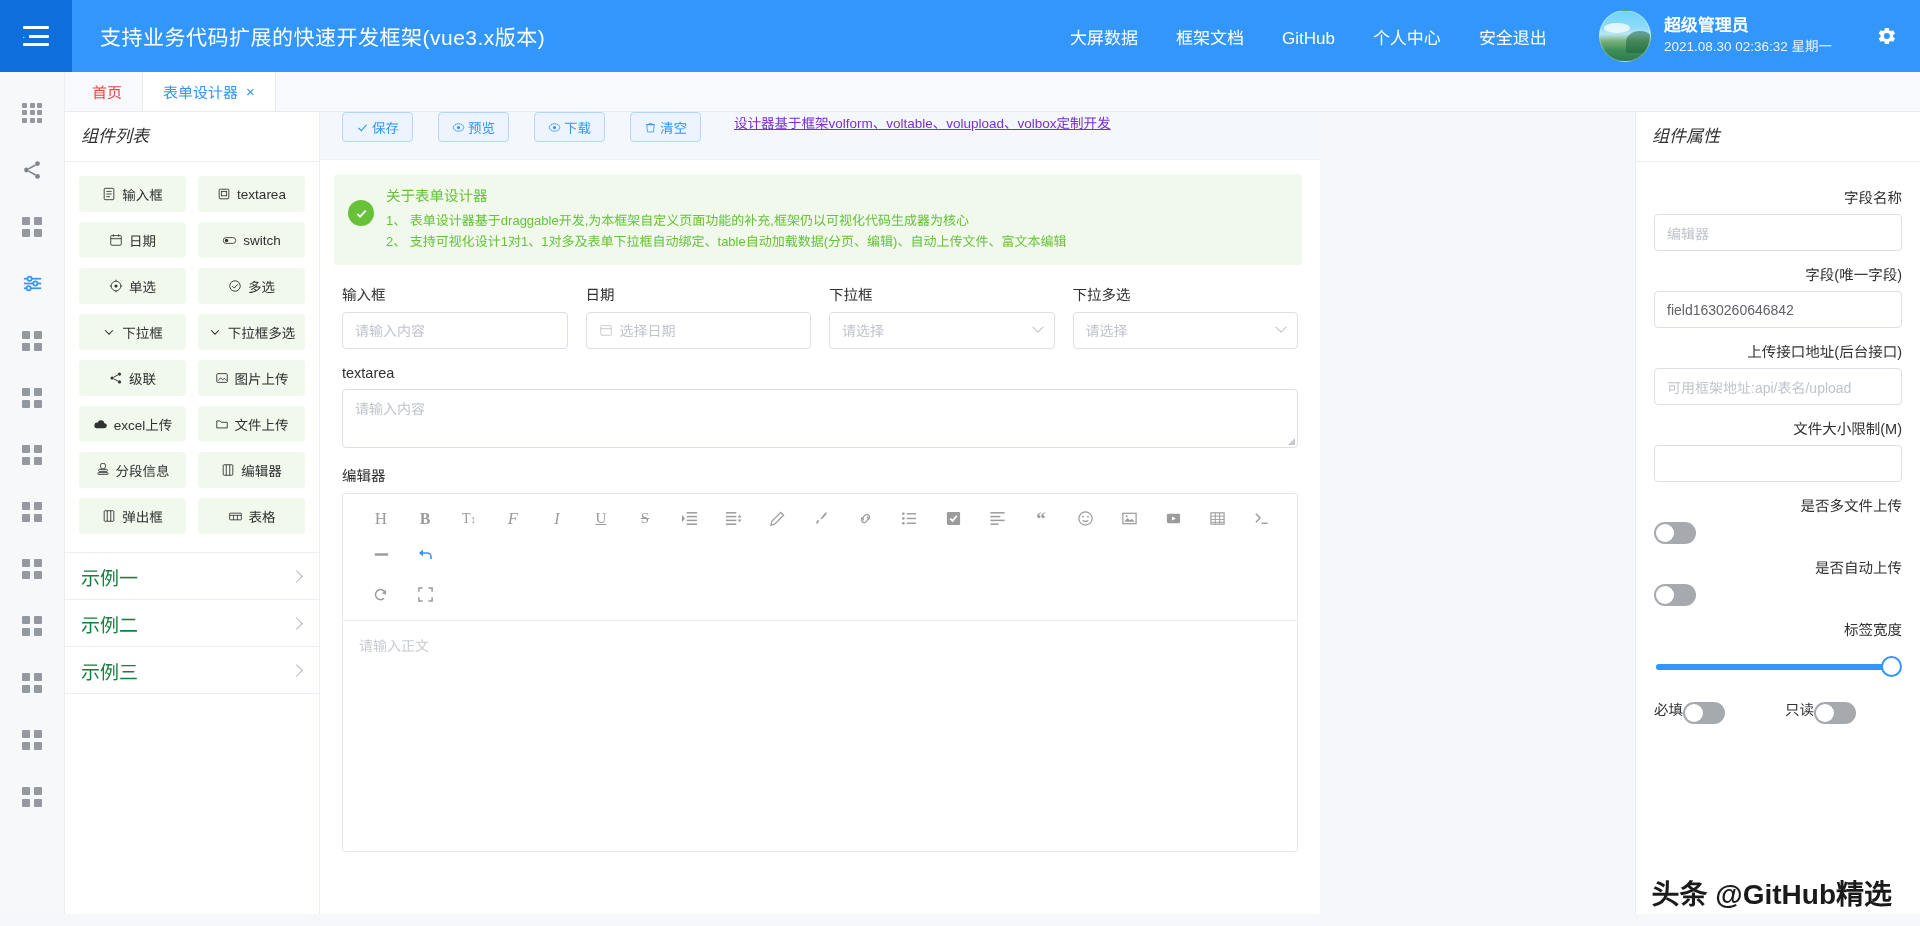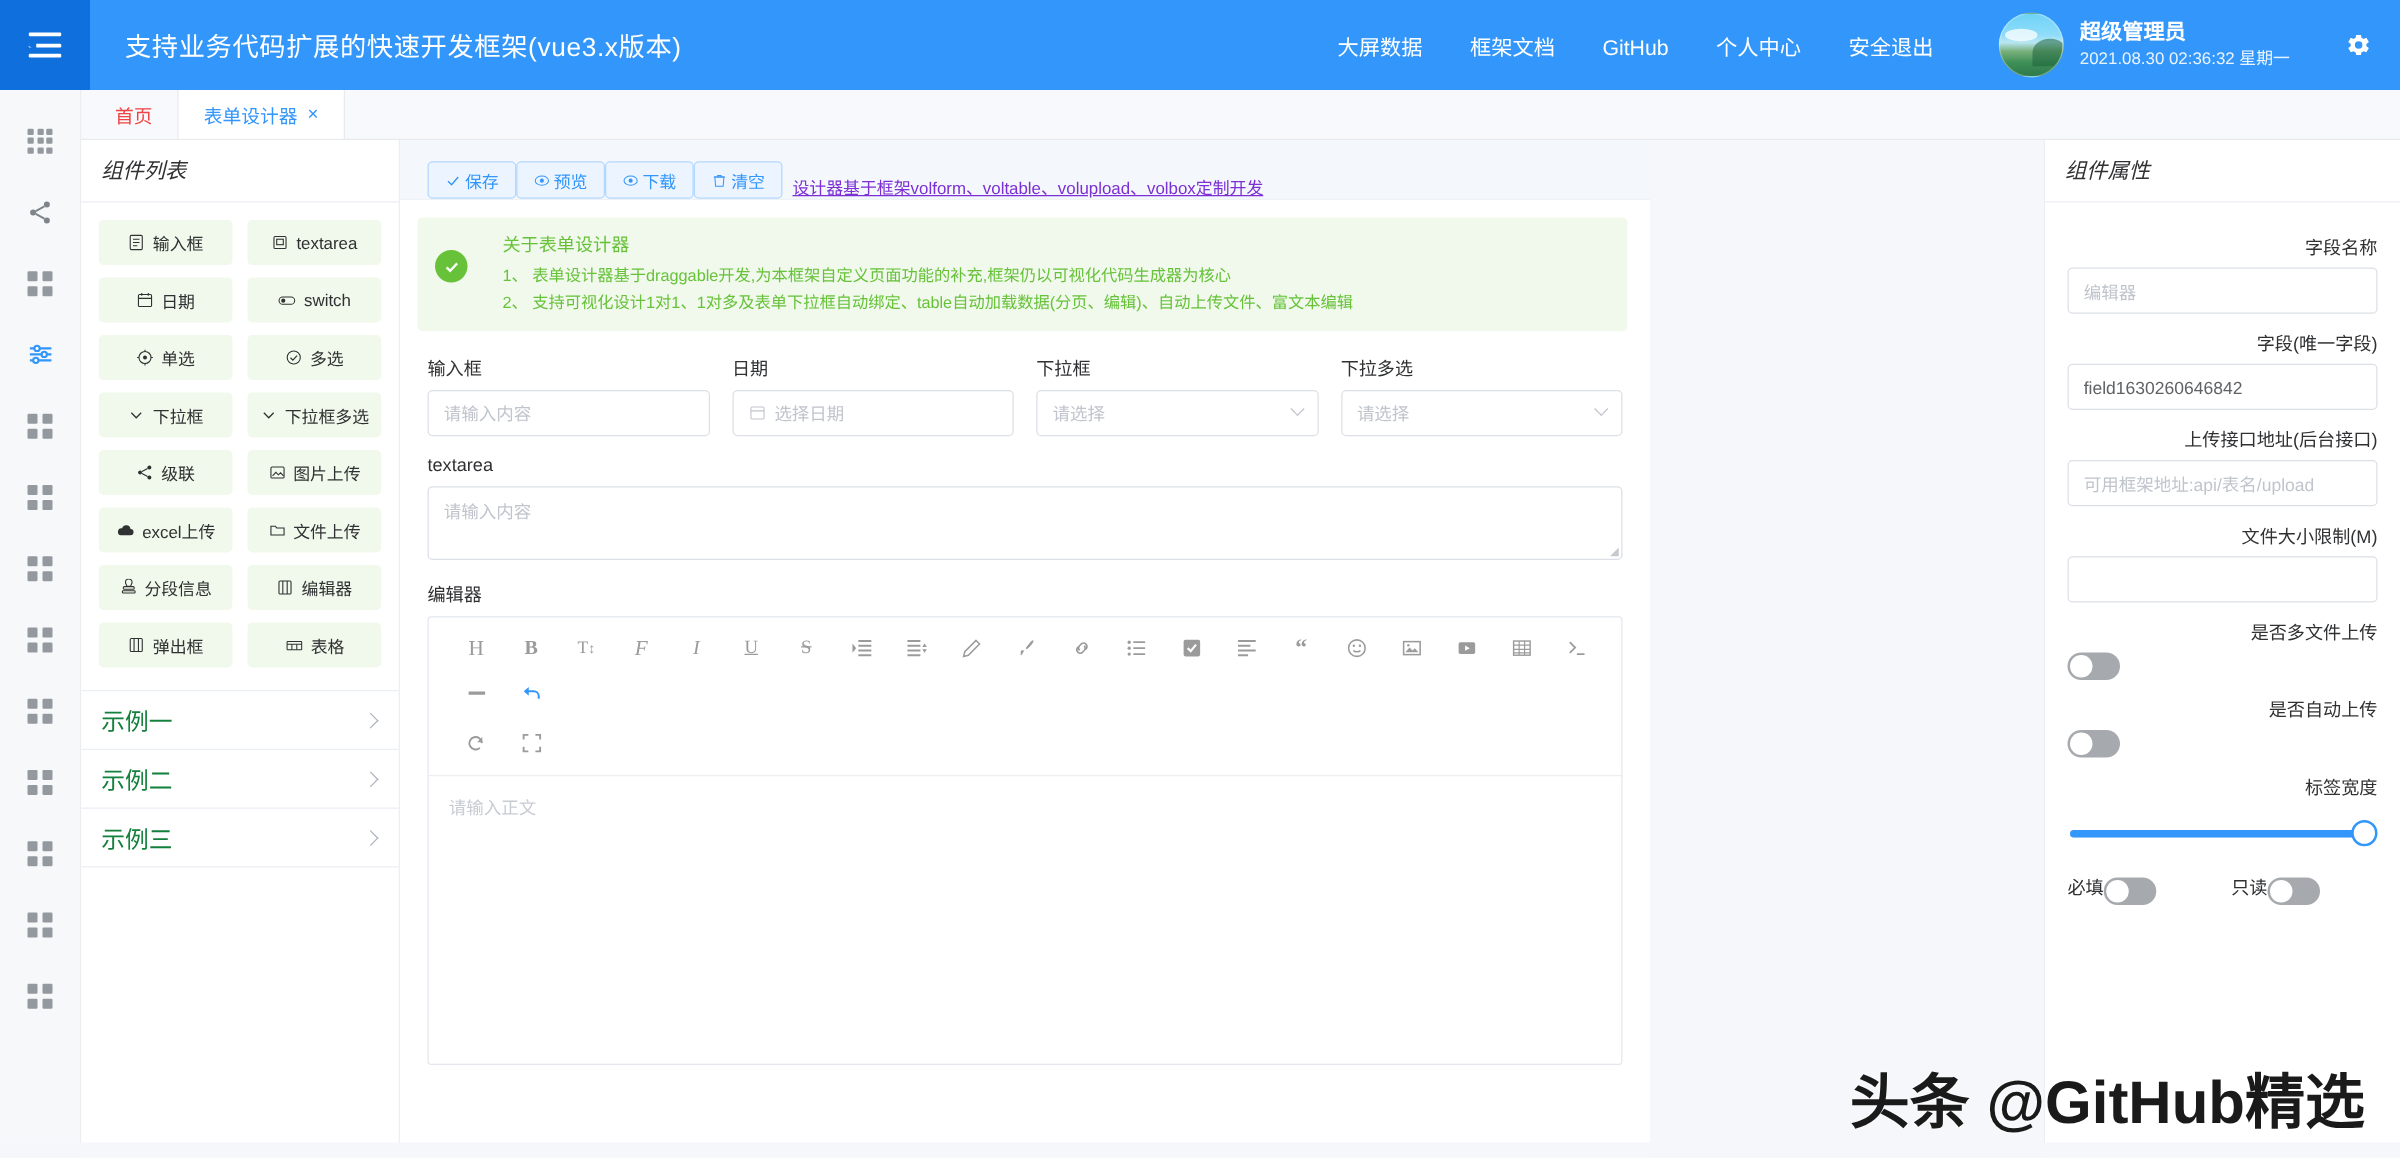--- a/index.html
+++ b/index.html
@@ -160,41 +160,41 @@
   }
   .chev-right { width: 9px; height: 9px; border-top: 1.6px solid #aeb3bb; border-right: 1.6px solid #aeb3bb; transform: rotate(45deg); }
   
   .canvas-wrap {
     position: absolute; top: 112px; left: 320px;
     width: 1000px; height: 814px;
     background: #ffffff;
   }
   .canvas-toolbar {
     height: 48px; background: #f4f7fc;
-    display: flex; align-items: flex-end; gap: 0;
+    display: flex; align-items: flex-start; gap: 25px;
     padding-left: 22px;
     border-bottom: 1px solid #eef1f6;
   }
   .tb-btn {
     height: 30px; padding: 0 13px;
     border: 1px solid #b3d8fd; border-radius: 4px;
     background: #ecf5ff; color: #3296fa;
     font-size: 13.5px;
     display: flex; align-items: center; gap: 3px;
     cursor: pointer; white-space: nowrap;
   }
   .tb-link {
     margin-left: 8px; font-size: 13.5px;
     color: #7b2fd4; text-decoration: underline; cursor: pointer; white-space: nowrap;
   }
   .canvas-body { padding: 14px 18px 0 14px; height: 766px; overflow: hidden; }
   .alert {
     background: #f0f9eb; border-radius: 4px;
     padding: 10px 14px 12px 14px;
-    display: flex; gap: 28px; align-items: flex-start;
+    display: flex; gap: 12px; align-items: flex-start;
   }
   .alert-check {
     width: 26px; height: 26px; border-radius: 50%; background: #67c23a;
     flex: none; margin-top: 16px;
     display: flex; align-items: center; justify-content: center;
   }
   .alert-title { color: #67c23a; font-size: 14.5px; margin-bottom: 5px; }
   .alert-line { color: #67c23a; font-size: 13px; line-height: 1.65; }
   .form-row {
     display: flex; gap: 18px; padding: 18px 4px 0 8px;
@@ -280,21 +280,21 @@
   .slider-knob {
     position: absolute; top: -8px;
     width: 21px; height: 21px; border-radius: 50%;
     background: #fff; border: 2px solid #3296fa;
   }
   .toggle-pair { display: flex; gap: 60px; padding-top: 18px; }
   .toggle-col { display: flex; flex-direction: row; }
   
   .watermark {
     position: absolute; right: 28px; bottom: 14px;
-    font-size: 48px; font-weight: bold; color: #1a1a1a;
+    font-size: 28px; font-weight: bold; color: #1a1a1a;
     white-space: nowrap; pointer-events: none;
     text-shadow: 0 0 3px rgba(255,255,255,.9);
   }
   .bottom-strip {
     position: absolute; left: 0; bottom: 0; width: 1920px; height: 12px;
     background: #f5f7fa;
   }
 </style>
 </head>
 <body>

